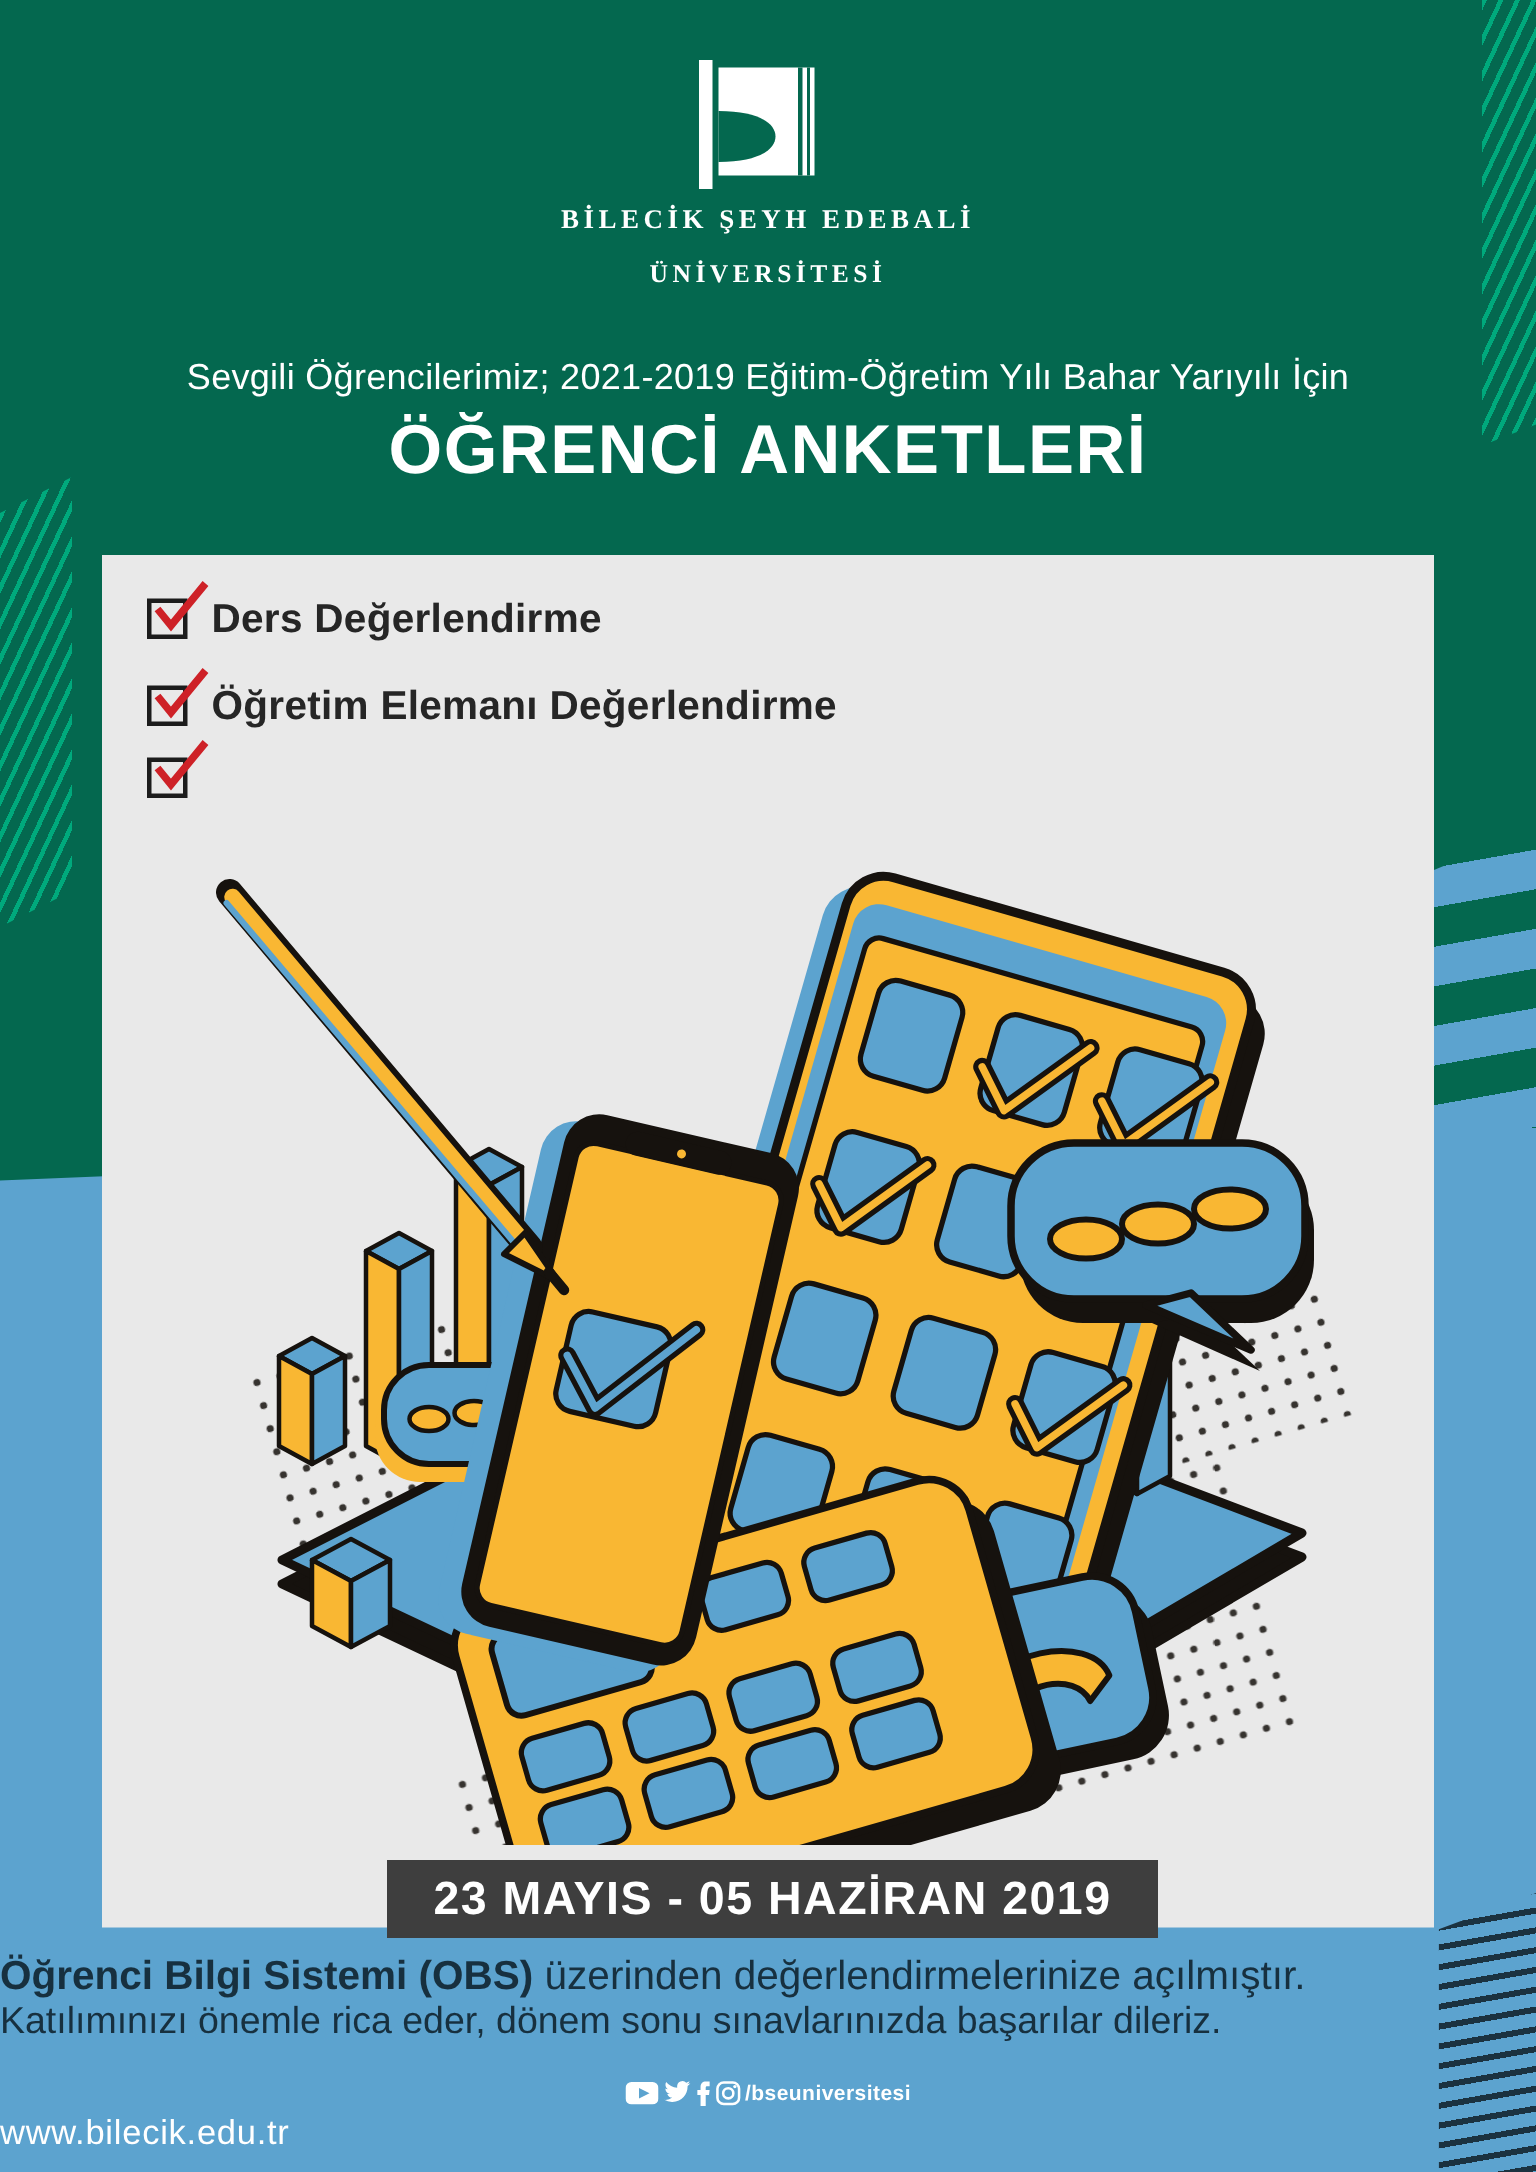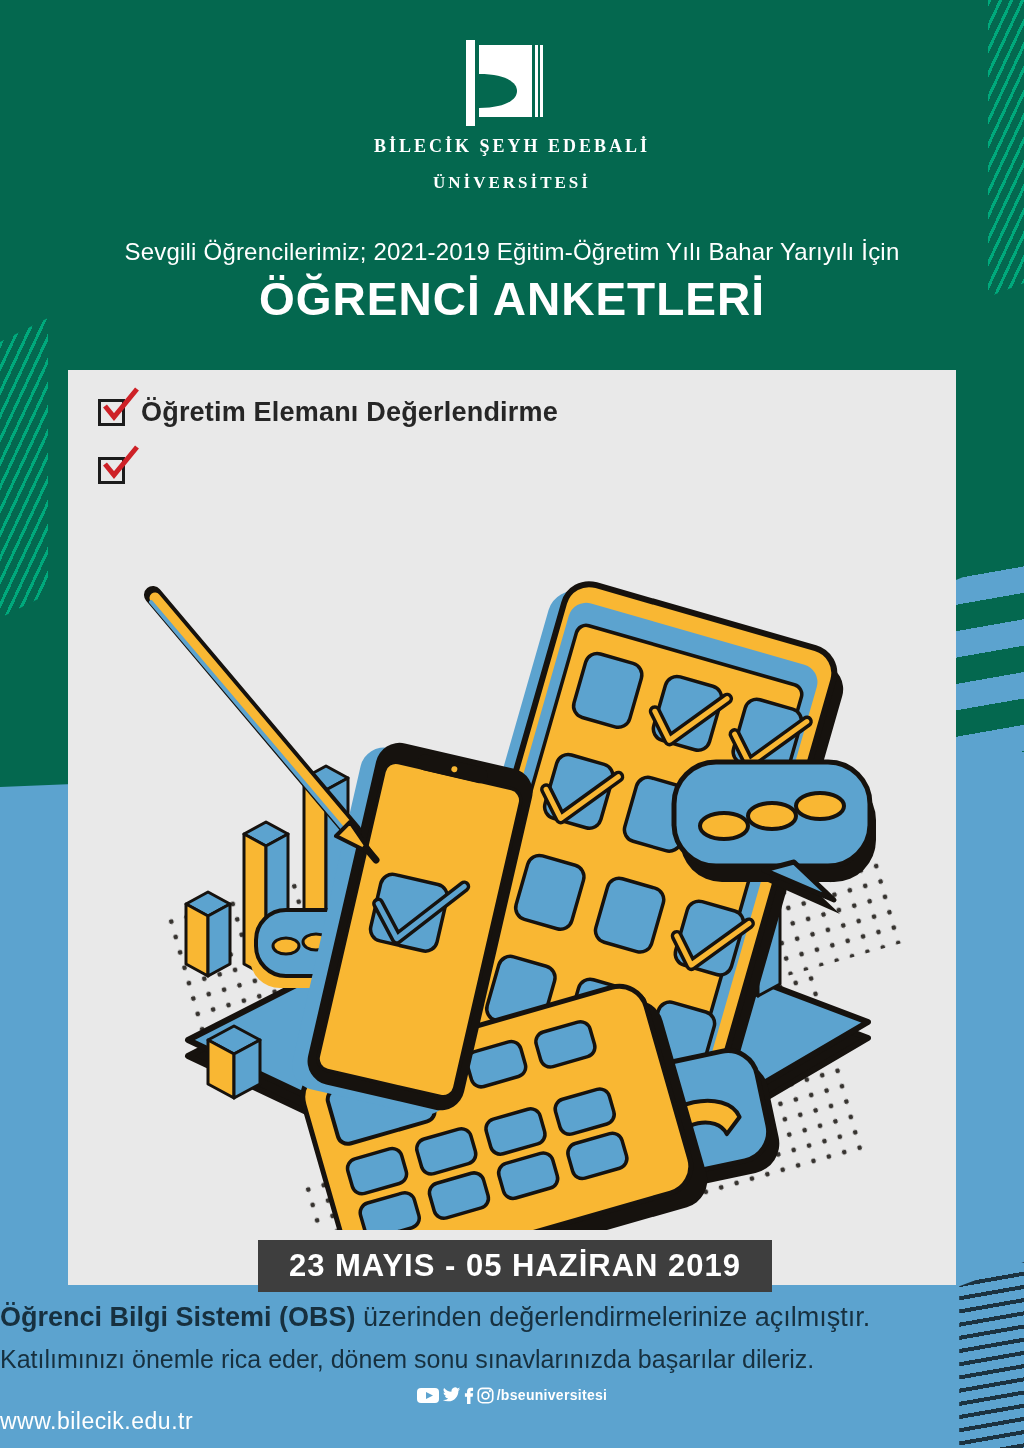--- a/index.html
+++ b/index.html
@@ -53,21 +53,21 @@
   .illus{position:absolute;left:0;top:200px;width:888px;height:660px}
 
   
   .date-banner{position:absolute;left:258px;top:1240px;width:514px;height:52px;background:var(--banner);
     color:var(--white);font-size:31px;font-weight:800;letter-spacing:1px;text-align:center;line-height:52px}
 
   
   .announce{position:absolute;left:0;top:1302px;width:100%;text-align:left;color:var(--text_dark)}
   .announce .l1{font-size:27px;font-weight:500}
   .announce .l1 b{font-weight:800}
-  .announce .l2{font-size:25px;font-weight:400;margin-top:12px}
+  .announce .l2{font-size:25px;font-weight:400;}
 
   
   .social-row{position:absolute;left:0;top:1386px;width:100%;display:flex;justify-content:center;
     align-items:center;gap:3px;color:var(--white)}
   .social-row svg{display:block}
   .social-handle{font-size:14px;font-weight:600;letter-spacing:.3px}
   .site-url{position:absolute;left:0;top:1408px;width:100%;text-align:left;color:var(--white);
     font-size:23px;font-weight:500;letter-spacing:.5px}
 </style>
 </head>
@@ -92,20 +92,28 @@
     <div class="brand-line l1">BİLECİK ŞEYH EDEBALİ</div>
     <div class="brand-line l2">ÜNİVERSİTESİ</div>
   </div>
 
   <div class="subtitle">Sevgili Öğrencilerimiz; 2021-2019 Eğitim-Öğretim Yılı Bahar Yarıyılı İçin</div>
   <div class="title">ÖĞRENCİ ANKETLERİ</div>
 
   <div class="panel">
 
     <div class="checklist">
+      <div class="check-row">
+        <span class="check-box">
+          <svg width="40" height="40" viewBox="0 0 40 40">
+              <path d="M4 18 L13 29 L36 1" fill="none" stroke="var(--red,#CE2127)" stroke-width="5"></path>
+            </svg>
+        </span>
+        <span class="check-label">Ders Değerlendirme</span>
+      </div>
       <div class="check-row">
         <span class="check-box">
           <svg width="40" height="40" viewBox="0 0 40 40">
               <path d="M4 18 L13 29 L36 1" fill="none" stroke="var(--red,#CE2127)" stroke-width="5"></path>
             </svg>
         </span>
         <span class="check-label">Öğretim Elemanı Değerlendirme</span>
       </div>
       <div class="check-row">
         <span class="check-box">

